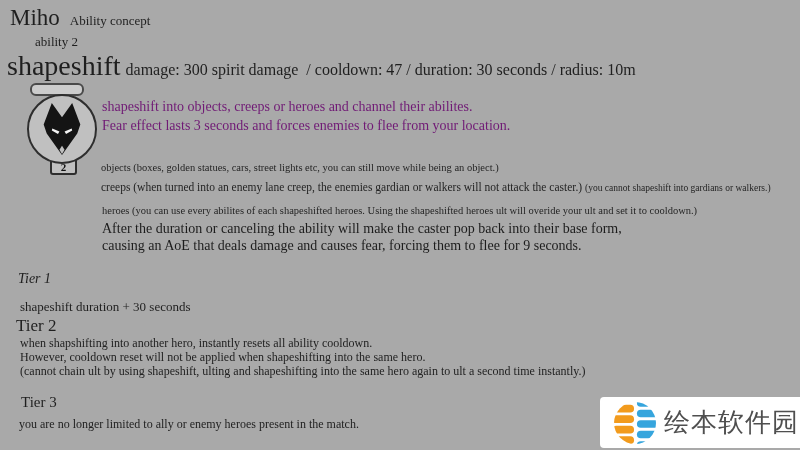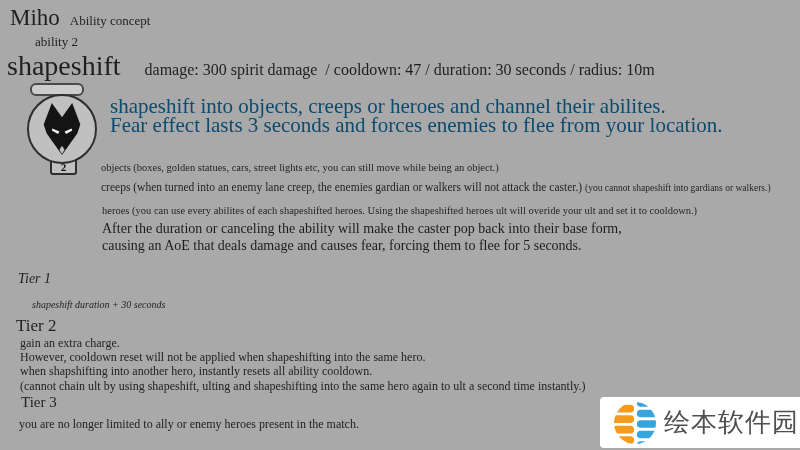--- a/index.html
+++ b/index.html
@@ -7,46 +7,46 @@
     position:relative;width:800px;height:450px;overflow:hidden;
     background:#a9a9a9;color:#1f1f1f;
     font-family:"Liberation Serif","DejaVu Serif",serif;
     padding-left:41px;
   }
   .abs{position:absolute;}
   .title-row{left:10px;top:4px;display:flex;align-items:baseline;gap:10px;}
   .hero-name{font-size:23px;}
   .concept-label{font-size:13px;margin-top:9px;}
   .ability-label{left:35px;top:34px;font-size:13px;}
-  .ability-row{left:7px;top:50px;display:flex;align-items:baseline;gap:24px;white-space:pre;}
+  .ability-row{left:7px;top:50px;display:flex;align-items:baseline;gap:5px;white-space:pre;}
   .ability-name{font-size:28px;}
   .stats-line{font-size:16px;}
   .charge-pill{
     left:30px;top:83px;width:50px;height:9px;border-radius:6px;
     background:#cccccc;border:2px solid #4a4a4a;
   }
   .icon-tab{
     left:50px;top:150px;width:23px;height:21px;z-index:0;
     background:#c0c0c0;border:2px solid #2e2e2e;border-radius:0 0 3px 3px;
     display:flex;align-items:flex-end;justify-content:center;
     font-size:11px;font-weight:bold;color:#111;
   }
   .icon-circle{
     left:27px;top:94px;width:66px;height:66px;border-radius:50%;z-index:1;
     background:#c0c0c0;border:2px solid #2e2e2e;
     display:flex;align-items:center;justify-content:center;
   }
-  .desc-block{left:102px;top:97px;font-size:21px;line-height:19px;color:#0c4a6e;margin-left:8px;}
+  .desc-block{left:102px;top:97px;font-size:14px;line-height:19px;color:#701a75;}
   .note-objects{left:101px;top:162px;font-size:10.5px;color:#242424;}
   .note-creeps{left:101px;top:181px;font-size:11.5px;color:#242424;white-space:nowrap;}
   .note-creeps .extra{font-size:9.5px;}
   .note-heroes{left:102px;top:205px;font-size:10.5px;color:#242424;}
   .revert-block{left:102px;top:220px;font-size:14px;line-height:17px;color:#1c1c1c;}
   .tier1-title{left:18px;top:271px;font-size:14px;font-style:italic;}
-  .tier1-line{left:32px;top:299px;font-size:10px;font-style:italic;}
+  .tier1-line{left:20px;top:299px;font-size:13px;}
   .tier2-title{left:16px;top:316px;font-size:17px;}
   .tier2-lines{left:20px;top:336px;font-size:12px;line-height:14.2px;color:#222;}
   .tier3-title{left:21px;top:394px;font-size:15px;}
   .tier3-line{left:19px;top:417px;font-size:12px;color:#222;}
   .watermark{
     left:600px;top:397px;width:227px;height:51px;background:#ffffff;
     border-radius:4px;display:flex;align-items:center;gap:8px;
     padding-left:14px;box-sizing:border-box;
   }
   .watermark-text{
@@ -89,31 +89,30 @@
   </div>
 
   <div class="abs note-objects">objects (boxes, golden statues, cars, street lights etc, you can still move while being an object.)</div>
   <div class="abs note-creeps">
     <span>creeps (when turned into an enemy lane creep, the enemies gardian or walkers will not attack the caster.) </span><span class="extra">(you cannot shapeshift into gardians or walkers.)</span>
   </div>
   <div class="abs note-heroes">heroes (you can use every abilites of each shapeshifted heroes. Using the shapeshifted heroes ult will overide your ult and set it to cooldown.)</div>
 
   <div class="abs revert-block">
     <div>After the duration or canceling the ability will make the caster pop back into their base form,</div>
-    <div>causing an AoE that deals damage and causes fear, forcing them to flee for 5 seconds.</div>
+    <div>causing an AoE that deals damage and causes fear, forcing them to flee for 9 seconds.</div>
   </div>
 
   <div class="abs tier1-title">Tier 1</div>
   <div class="abs tier1-line">shapeshift duration + 30 seconds</div>
 
   <div class="abs tier2-title">Tier 2</div>
   <div class="abs tier2-lines">
-    <div>gain an extra charge.</div>
+    <div>when shapshifting into another hero, instantly resets all ability cooldown.</div>
     <div>However, cooldown reset will not be applied when shapeshifting into the same hero.</div>
-    <div>when shapshifting into another hero, instantly resets all ability cooldown.</div>
     <div>(cannot chain ult by using shapeshift, ulting and shapeshifting into the same hero again to ult a second time instantly.)</div>
   </div>
 
   <div class="abs tier3-title">Tier 3</div>
   <div class="abs tier3-line">you are no longer limited to ally or enemy heroes present in the match.</div>
 
   <div class="abs watermark">
     <svg width="42" height="42" viewBox="0 0 44 44">
       <defs>
         <clipPath id="globeClip">

